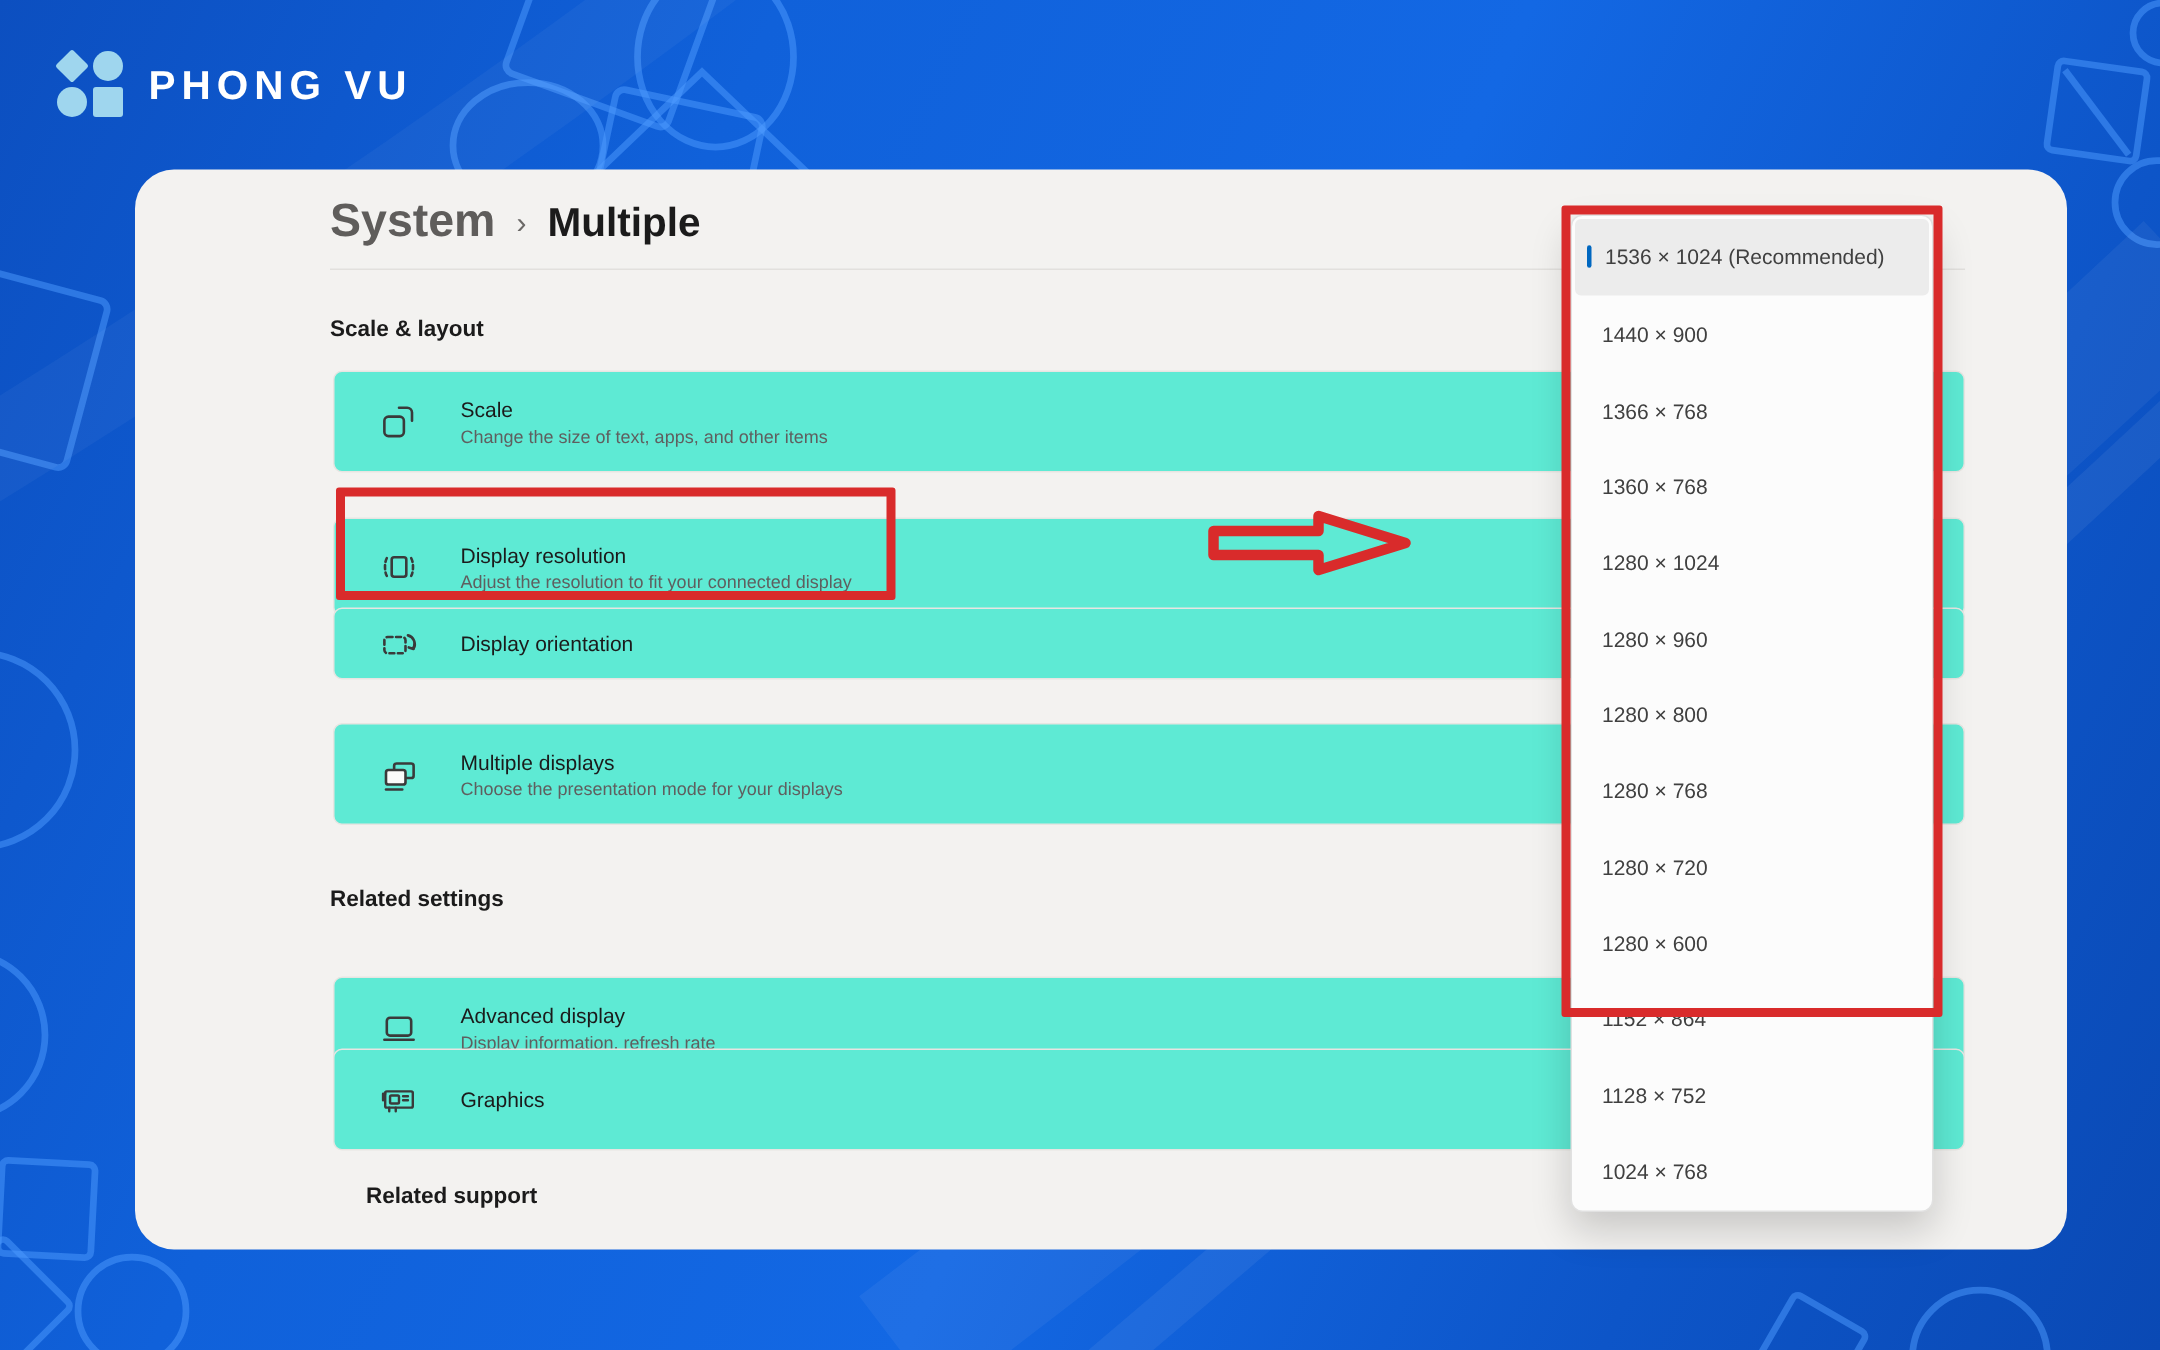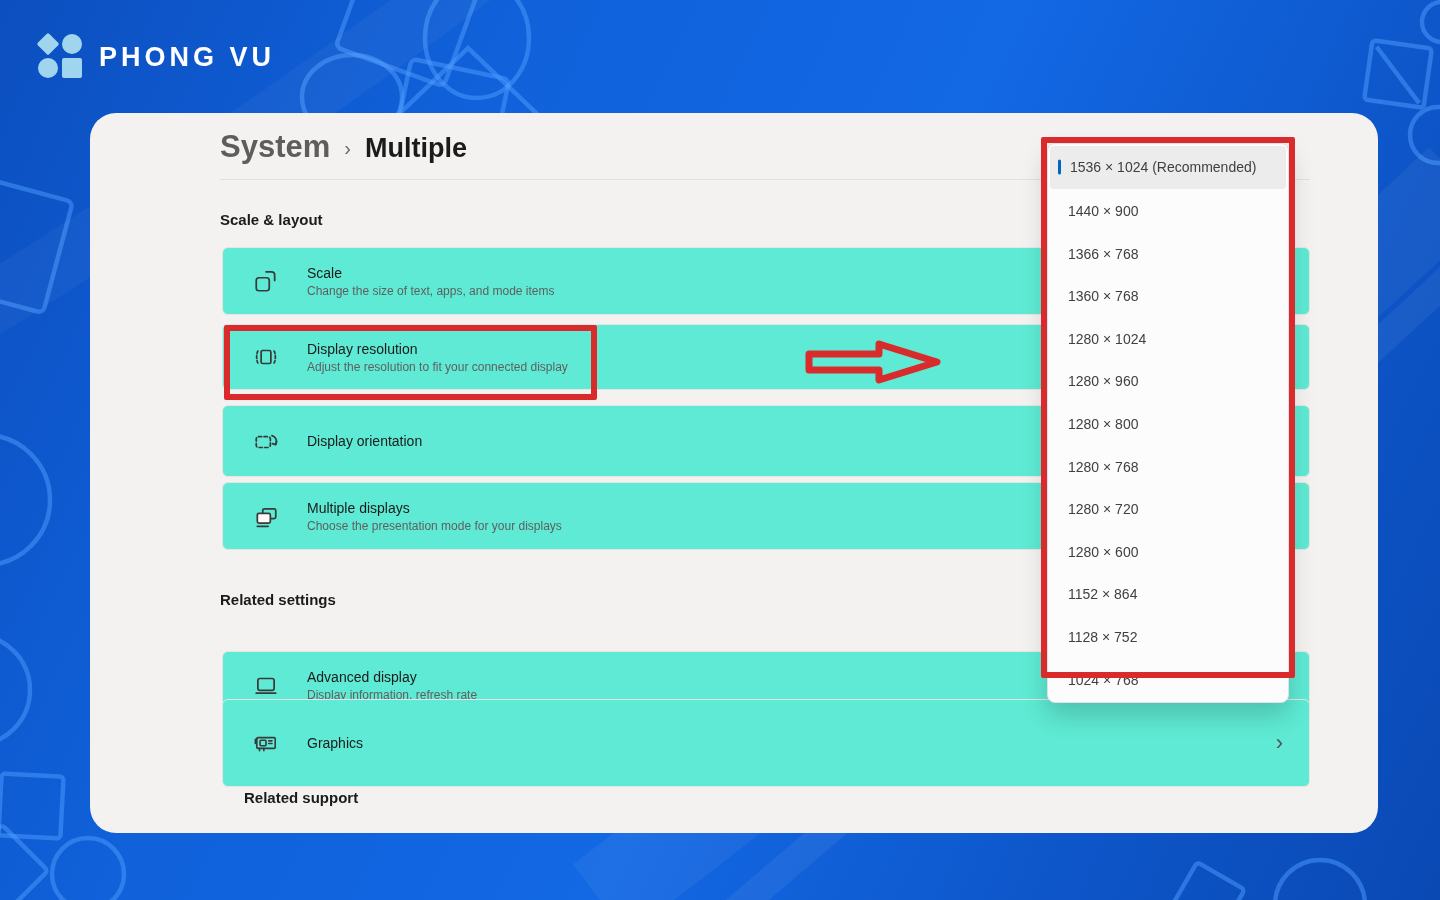--- a/index.html
+++ b/index.html
@@ -35,21 +35,21 @@
     display:flex;align-items:center;padding-left:30px;
   }
   .row-icon{width:26px;height:26px;margin-right:28px;flex:none;color:#3a3a3a;}
   .row-text{display:flex;flex-direction:column;gap:3px;}
   .row-title{font-size:14px;color:#1b1b1b;}
   .row-sub{font-size:12px;color:#5f5f5f;}
   .row-sub:empty{display:none;}
   .row-chevron{position:absolute;right:26px;top:50%;transform:translateY(-50%);font-size:22px;color:#555;line-height:1;}
   
   .dropdown{
-    position:absolute;left:1047px;top:143px;width:242px;height:560px;z-index:30;
+    position:absolute;left:1047px;top:143px;width:242px;height:665px;z-index:30;
     background:#fcfcfc;border:1px solid #e1e1e1;border-radius:8px;
     box-shadow:0 12px 26px rgba(0,0,0,.18);
     display:flex;flex-direction:column;padding:1px 0;box-sizing:border-box;
   }
   .dd-item{
     flex:1;display:flex;align-items:center;position:relative;
     padding-left:20px;font-size:14px;color:#404040;cursor:default;
   }
   .dd-item.selected{background:#ececec;border-radius:4px;margin:1px 2px;}
   .dd-bar{
@@ -115,37 +115,37 @@
 
   <div class="section-header" style="top:98px;">Scale &amp; layout</div>
 
   <div class="row" style="top:134px;height:68px;">
     <svg class="row-icon" viewBox="0 0 24 24" fill="none" stroke="currentColor" stroke-width="1.6" stroke-linecap="round" stroke-linejoin="round">
       <rect x="3" y="9" width="12" height="12" rx="2.5"></rect>
       <path d="M12 3.5 h5 a3 3 0 0 1 3 3 v5"></path>
     </svg>
     <div class="row-text">
       <span class="row-title">Scale</span>
-      <span class="row-sub">Change the size of text, apps, and mode items</span>
-    </div>
-  </div>
-
-  <div class="row" style="top:211px;height:66px;">
+      <span class="row-sub">Change the size of text, apps, and other items</span>
+    </div>
+  </div>
+
+  <div class="row" style="top:232px;height:66px;">
     <svg class="row-icon" viewBox="0 0 24 24" fill="none" stroke="currentColor" stroke-width="1.6" stroke-linecap="round" stroke-linejoin="round">
       <rect x="7.5" y="6" width="9" height="12" rx="1.5"></rect>
       <path d="M4.5 6.5 C3 9 3 15 4.5 17.5" stroke-dasharray="2.5 2"></path>
       <path d="M19.5 6.5 C21 9 21 15 19.5 17.5" stroke-dasharray="2.5 2"></path>
     </svg>
     <div class="row-text">
       <span class="row-title">Display resolution</span>
       <span class="row-sub">Adjust the resolution to fit your connected display</span>
     </div>
   </div>
 
-  <div class="row" style="top:292px;height:72px;">
+  <div class="row" style="top:292px;height:48px;">
     <svg class="row-icon" viewBox="0 0 24 24" fill="none" stroke="currentColor" stroke-width="1.6" stroke-linecap="round" stroke-linejoin="round">
       <rect x="3" y="8" width="13" height="10" rx="2" stroke-dasharray="3 2.2"></rect>
       <path d="M17.5 7 a5.5 5.5 0 0 1 3.5 8"></path>
       <path d="M21.6 12.3 l-0.7 3.1 l-2.9 -1"></path>
     </svg>
     <div class="row-text">
       <span class="row-title">Display orientation</span>
 
     </div>
   </div>
@@ -168,21 +168,21 @@
     <svg class="row-icon" viewBox="0 0 24 24" fill="none" stroke="currentColor" stroke-width="1.6" stroke-linecap="round" stroke-linejoin="round">
       <rect x="4.5" y="6" width="15" height="11" rx="2"></rect>
       <path d="M3 19.5 h18"></path>
     </svg>
     <div class="row-text">
       <span class="row-title">Advanced display</span>
       <span class="row-sub">Display information, refresh rate</span>
     </div>
   </div>
 
-  <div class="row" style="top:586px;height:88px;">
+  <div class="row" style="top:586px;height:68px;">
     <svg class="row-icon" viewBox="0 0 24 24" fill="none" stroke="currentColor" stroke-width="1.5" stroke-linecap="round" stroke-linejoin="round">
       <rect x="3.5" y="7" width="17" height="10" rx="1"></rect>
       <rect x="6.5" y="9.5" width="5.5" height="5" rx="0.8"></rect>
       <path d="M14.5 10 h3 M14.5 12.5 h3"></path>
       <path d="M6 17 v2.2 M10 17 v2.2"></path>
       <path d="M3.5 8.5 h-1.3 v4"></path>
     </svg>
     <div class="row-text">
       <span class="row-title">Graphics</span>
     </div>

